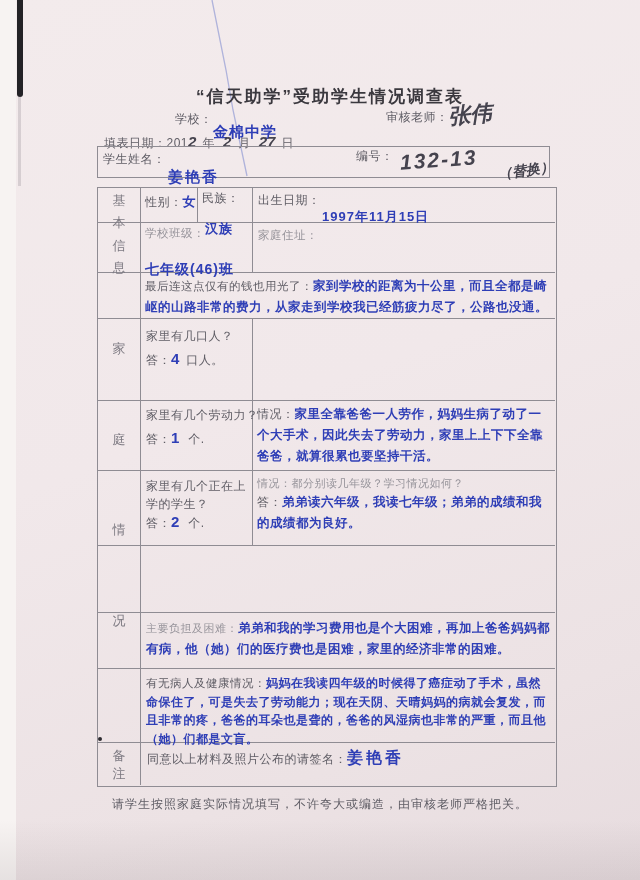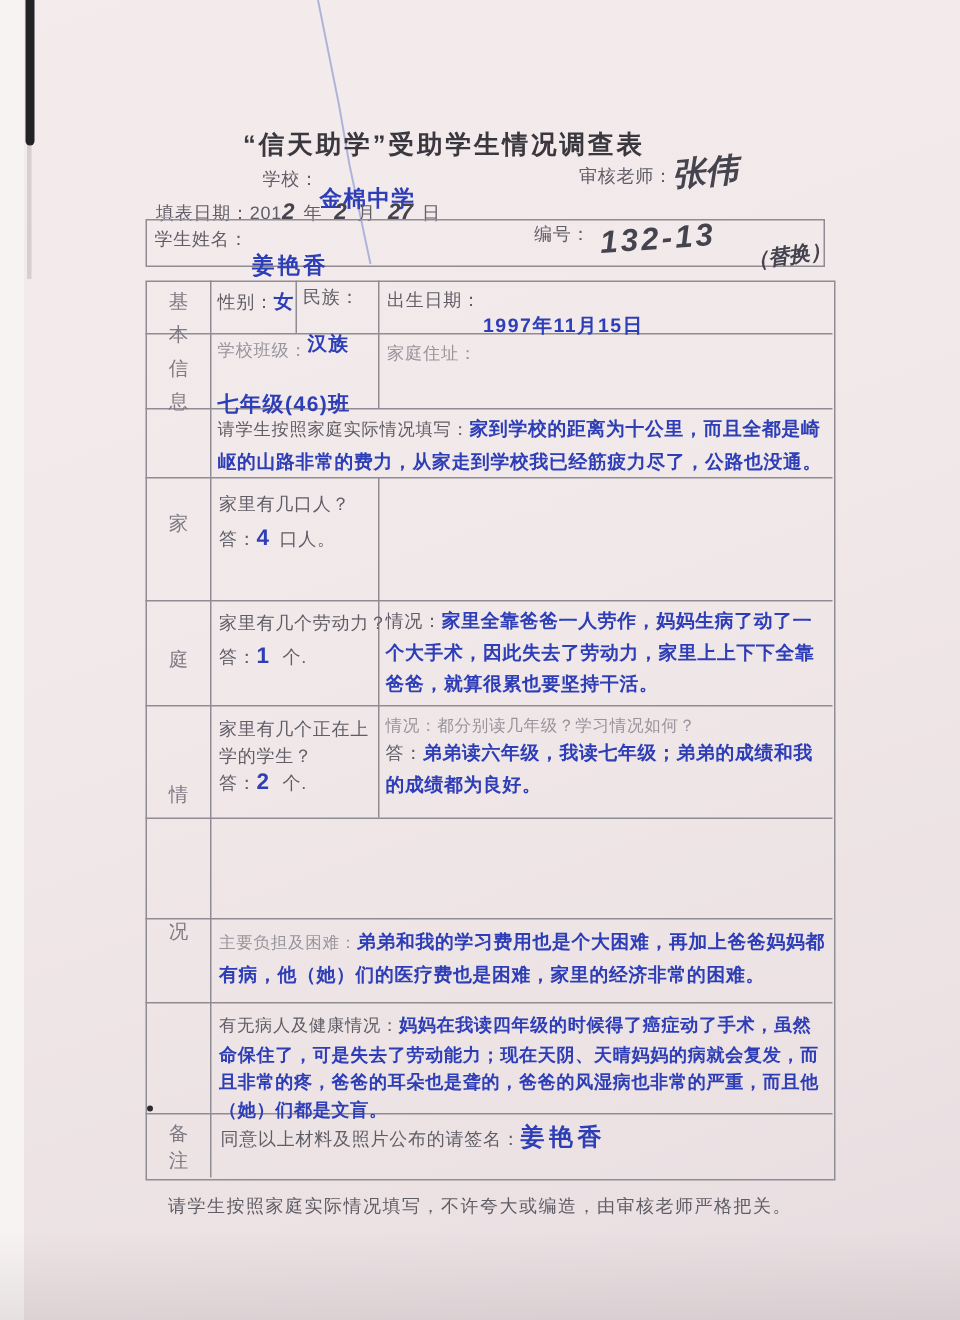--- a/index.html
+++ b/index.html
@@ -11,21 +11,21 @@
   
   .edge-white{left:0;top:0;width:16px;height:880px;background:#f7f3f2;}
   .edge-bar{left:17px;top:0;width:6px;height:97px;background:#232226;border-radius:0 0 3px 3px;}
   .edge-fade{left:18px;top:96px;width:3px;height:90px;background:rgba(90,85,92,.18);}
   .bottom-shade{left:0;bottom:0;width:640px;height:60px;
         background:linear-gradient(rgba(0,0,0,0),rgba(82,70,74,.10));}
   .dot{width:4px;height:4px;border-radius:50%;background:#2c2b30;}
   
   .print{color:#5f5d65;font-size:12px;letter-spacing:.5px;}
   .print-faint{color:#97949b;}
-  .title{font-size:17px;font-weight:700;color:#3a383e;letter-spacing:2px;}
+  .title{font-size:17px;font-weight:700;color:#3a383e;letter-spacing:2px;margin-left:34px;}
   
   .hw-blue{color:#2e3eb6;font-weight:700;letter-spacing:1px;margin-top:16px;}
   .hw-pen{color:#45434e;font-weight:600;font-style:italic;}
   
   .hline{height:1px;background:#8f8c93;}
   .vline{width:1px;background:#8f8c93;}
   .box{border:1px solid #8f8c93;}
   
   .vlabel{display:flex;flex-direction:column;justify-content:space-between;
           align-items:center;color:#7d7a82;font-size:13px;}
@@ -103,21 +103,21 @@
   <span class="abs print" style="left:202px;top:190px">民族：</span>
   <span class="abs hw-blue" style="left:205px;top:204px;font-size:13px">汉族</span>
   <span class="abs print" style="left:258px;top:192px">出生日期：</span>
   <span class="abs hw-blue" style="left:322px;top:192px;font-size:13px">1997年11月15日</span>
 
   <span class="abs print print-faint" style="left:145px;top:226px;font-size:11.5px">学校班级：</span>
   <span class="abs hw-blue" style="left:145px;top:245px;font-size:14px">七年级(46)班</span>
   <span class="abs print print-faint" style="left:258px;top:228px;font-size:11.5px">家庭住址：</span>
 
   <div class="abs para" style="left:145px;top:276px;width:404px">
-    <span class="print" style="font-size:11.5px">请学生按照家庭实际情况填写：</span><span class="hw-blue">家到学校的距离为十公里，而且全都是崎岖的山路非常的费力，从家走到学校我已经筋疲力尽了，公路也没通。</span>
+    <span class="print" style="font-size:11.5px">最后连这点仅有的钱也用光了：</span><span class="hw-blue">家到学校的距离为十公里，而且全都是崎岖的山路非常的费力，从家走到学校我已经筋疲力尽了，公路也没通。</span>
   </div>
 
   <div class="abs print" style="left:146px;top:328px">家里有几口人？</div>
   <div class="abs" style="left:146px;top:350px">
     <span class="print">答：</span><span class="hw-blue" style="font-size:15px">4</span><span class="print" style="margin-left:6px">口人。</span>
   </div>
 
   <div class="abs print" style="left:146px;top:407px">家里有几个劳动力？</div>
   <div class="abs" style="left:146px;top:429px">
     <span class="print">答：</span><span class="hw-blue" style="font-size:15px">1</span><span class="print" style="margin-left:8px">个.</span>

